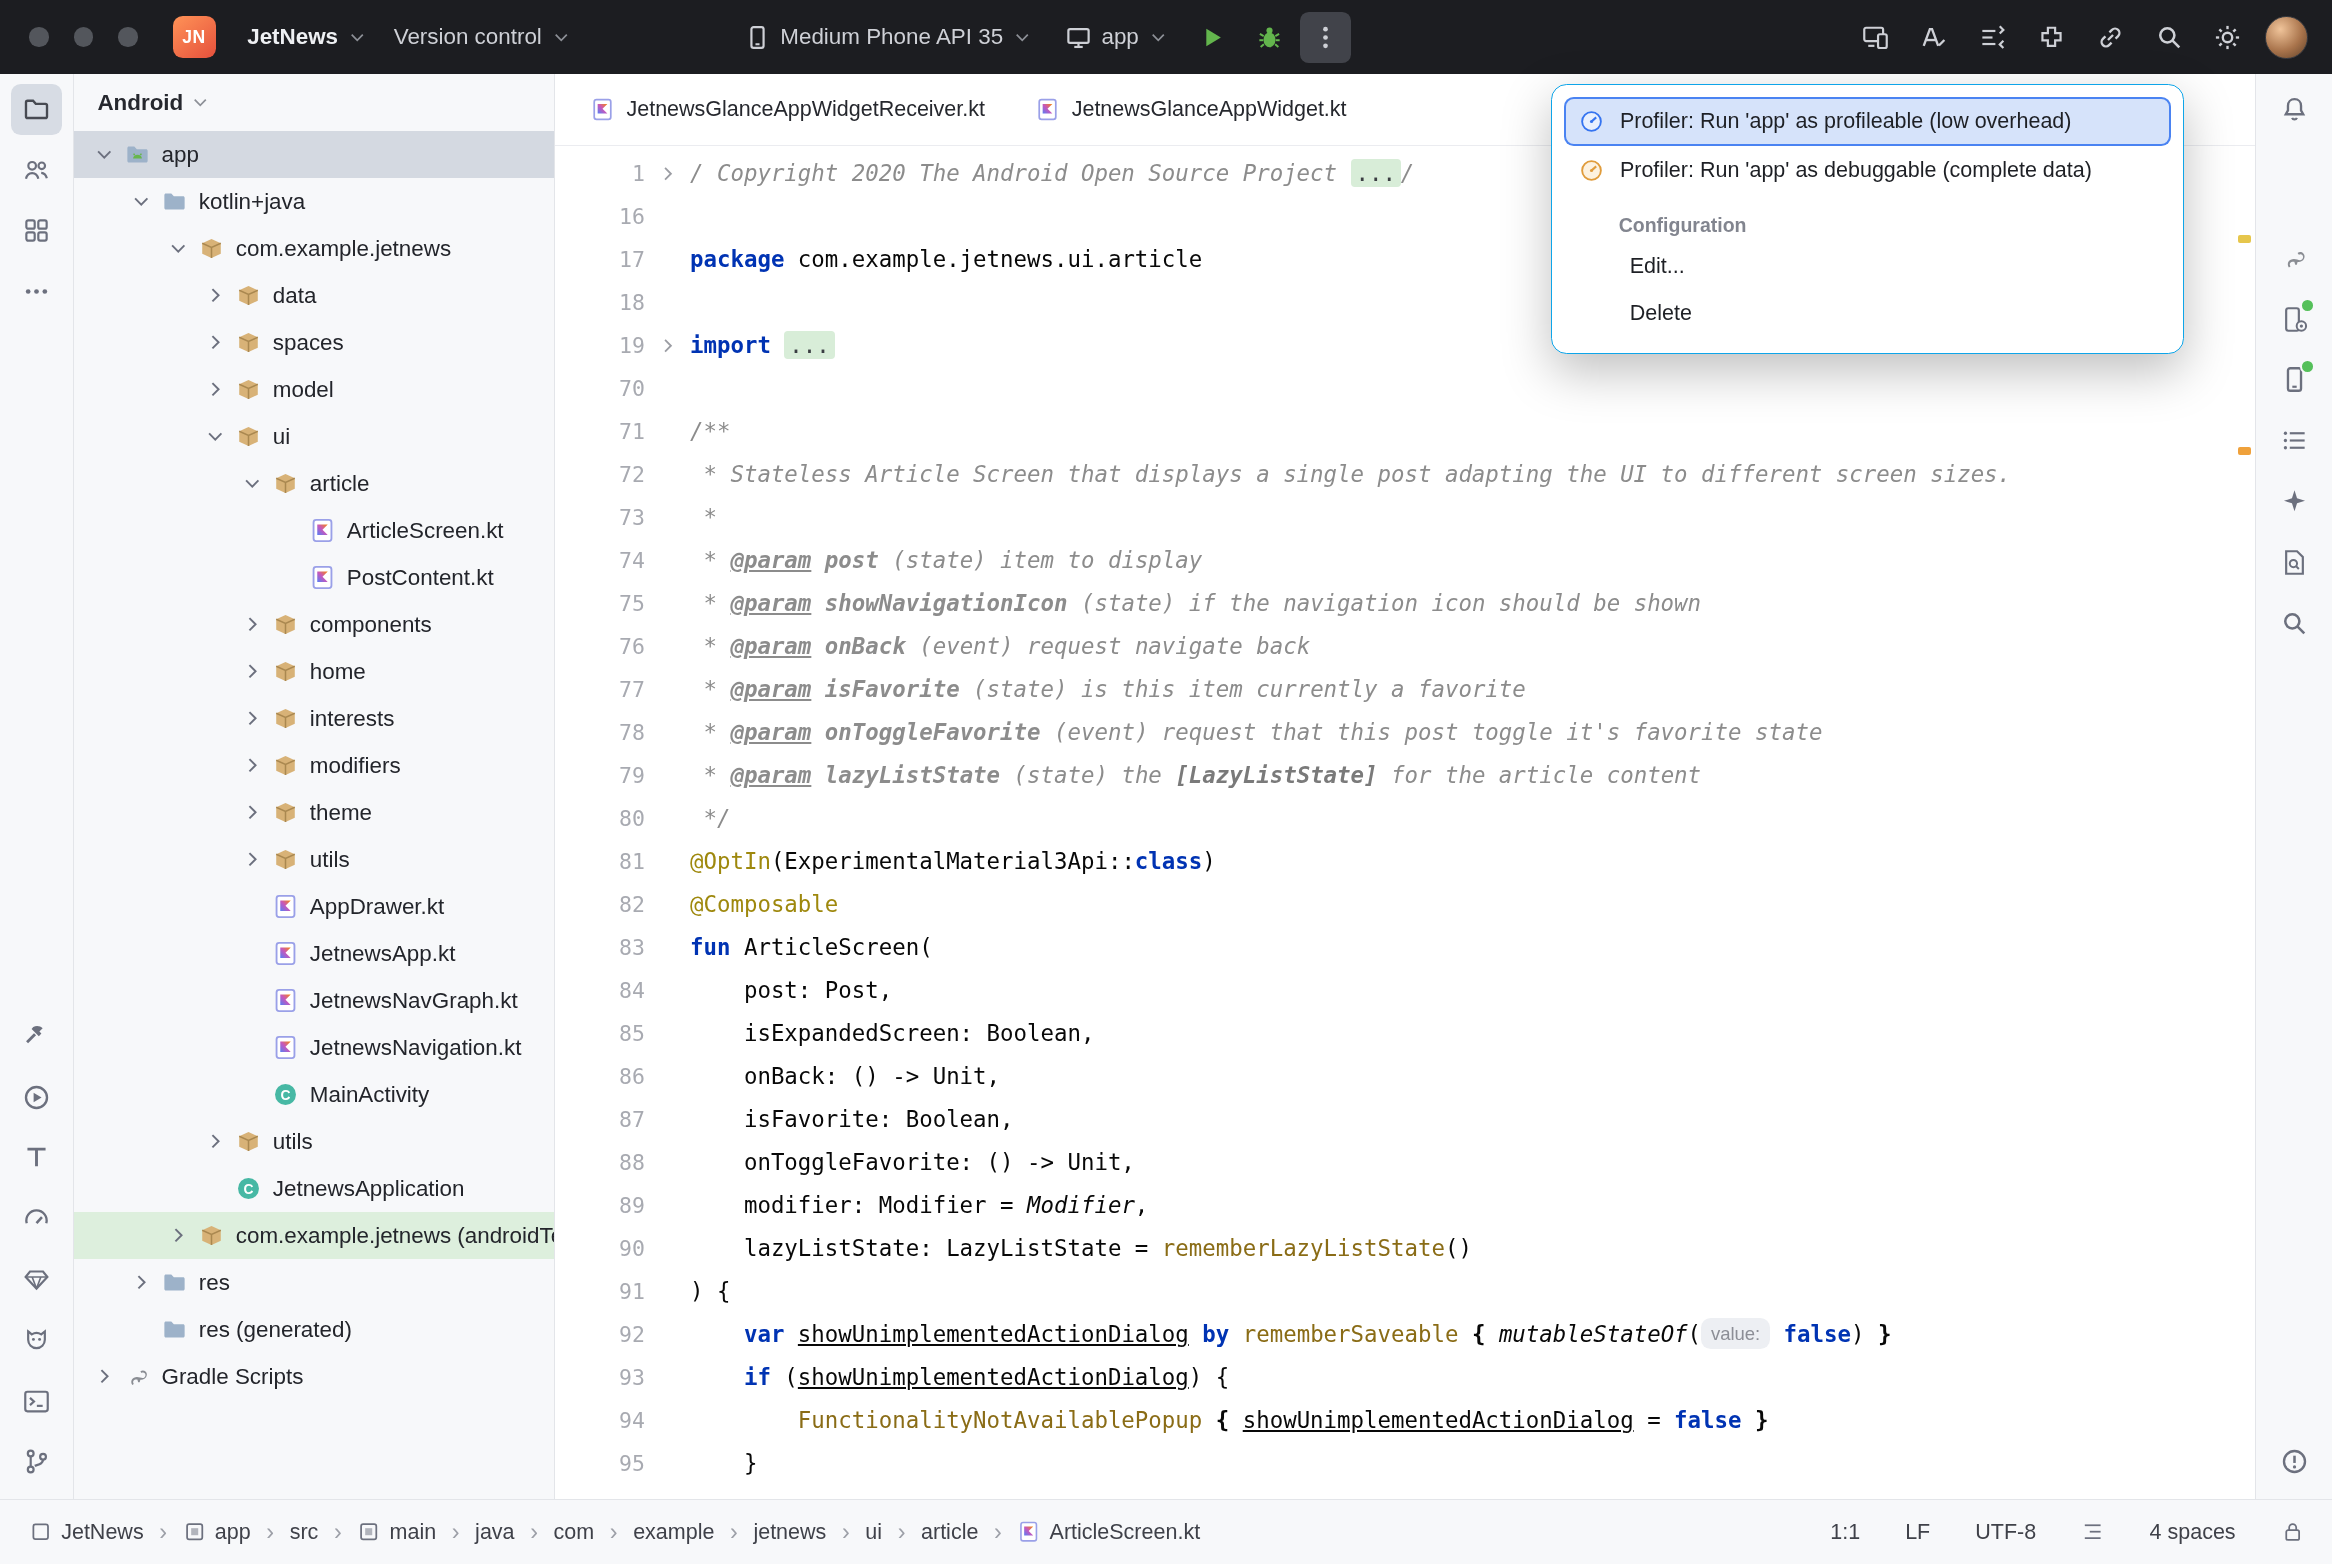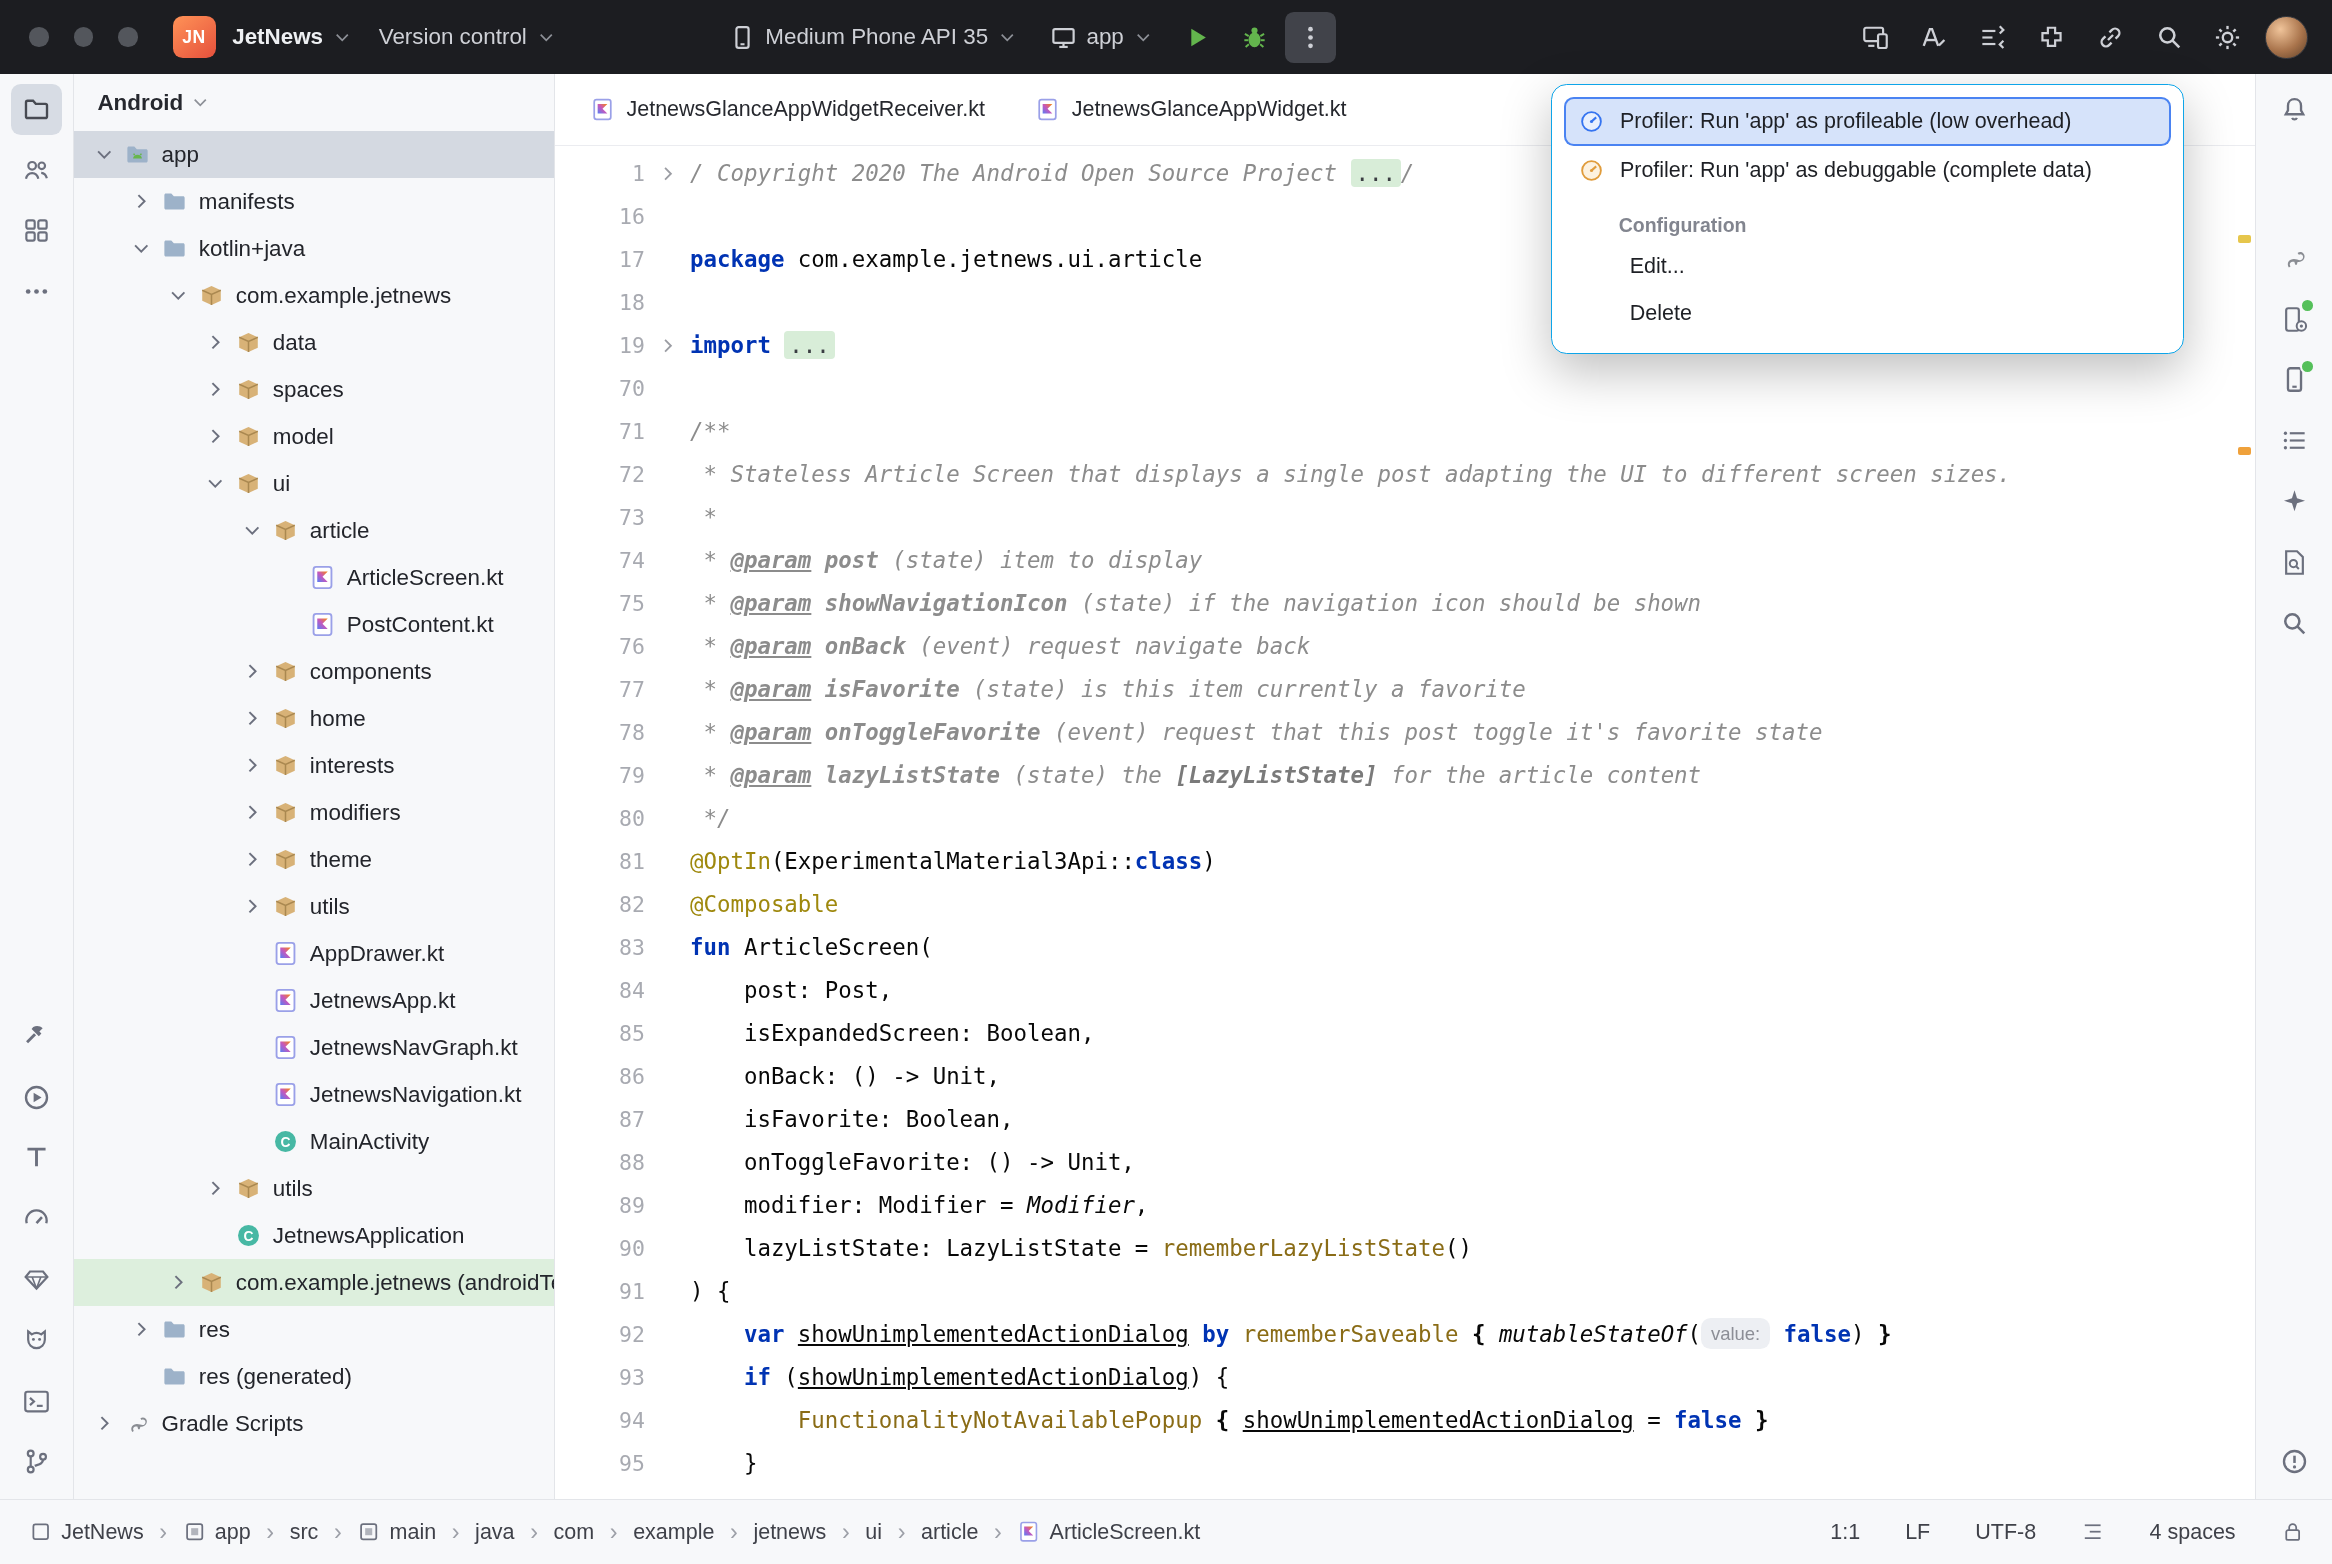--- a/index.html
+++ b/index.html
@@ -5,21 +5,21 @@
 *{margin:0;padding:0;box-sizing:border-box;}
 html,body{width:2333px;height:1564px;}
 body{font-family:"Liberation Sans",sans-serif;background:#fff;color:#27282e;display:flex;flex-direction:column;overflow:hidden;position:relative;}
 .icon{display:inline-flex;align-items:center;justify-content:center;line-height:0;}
 .icon svg{width:27px;height:27px;display:block;}
 
 
 .titlebar{flex:0 0 74px;background:#1c1d21;display:flex;align-items:center;padding:0 25px 0 29px;color:#ced0d6;font-size:22.4px;}
 .traffic{display:flex;gap:25px;margin-right:35px;}
 .tl{width:19.5px;height:19.5px;border-radius:50%;background:#53565c;display:block;}
-.app-logo{width:43px;height:42px;border-radius:9.8px;background:linear-gradient(140deg,#ff9357,#e5503c);color:#fff;font-weight:bold;font-size:17.6px;display:flex;align-items:center;justify-content:center;letter-spacing:0.5px;margin-right:3px;}
+.app-logo{width:43px;height:42px;border-radius:9.8px;background:linear-gradient(140deg,#ff9357,#e5503c);color:#fff;font-weight:bold;font-size:17.6px;display:flex;align-items:center;justify-content:center;letter-spacing:0.5px;margin-right:18px;}
 .tb-item{display:flex;align-items:center;gap:9.8px;height:51px;padding:0 13.7px;border-radius:8.8px;white-space:nowrap;}
 .caret svg{width:18.5px;height:18.5px;color:#8d9097;}
 .project-name{font-weight:bold;color:#eef0f3;}
 .tb-center{display:flex;align-items:center;margin-left:146px;gap:5.9px;}
 .tb-btn{width:51px;height:51px;border:none;background:transparent;border-radius:8.8px;display:flex;align-items:center;justify-content:center;color:#ced0d6;}
 .tb-btn svg{width:29px;height:29px;}
 .tb-btn.active{background:#41434a;}
 .tb-right{margin-left:auto;display:flex;align-items:center;gap:7.8px;}
 .tb-icon-btn{width:51px;height:51px;border-radius:8.8px;display:flex;align-items:center;justify-content:center;color:#ced0d6;}
 .tb-icon-btn svg{width:29px;height:29px;}
@@ -370,33 +370,20 @@
               <path d="M5.4 10.4a2.6 2.3 0 0 1 5.2 0z" fill="#67b64c"></path>
               <line x1="6.3" y1="8.4" x2="5.7" y2="7.5" stroke="#67b64c" stroke-width=".9"></line>
               <line x1="9.7" y1="8.4" x2="10.3" y2="7.5" stroke="#67b64c" stroke-width=".9"></line>
             </svg>
           </span>
           <span class="tree-label">app</span>
         </div>
         <div class="tree-row" style="padding-left: 51px;">
           <span class="chevron">
             <svg viewBox="0 0 16 16">
-              <path d="M5.8 3.2 10.6 8l-4.8 4.8" fill="none" stroke="currentColor" stroke-width="1.5"></path>
-            </svg>
-          </span>
-          <span class="icon tree-icon">
-            <svg viewBox="0 0 16 16">
-              <path d="M2 4.1c0-.5.4-.9.9-.9h3.2l1.5 1.7h5.5c.5 0 .9.4.9.9v6.1c0 .5-.4.9-.9.9H2.9c-.5 0-.9-.4-.9-.9z" fill="#9db2c9"></path>
-            </svg>
-          </span>
-          <span class="tree-label">manifests</span>
-        </div>
-        <div class="tree-row" style="padding-left: 51px;">
-          <span class="chevron">
-            <svg viewBox="0 0 16 16">
               <path d="M3.2 5.8 8 10.6l4.8-4.8" fill="none" stroke="currentColor" stroke-width="1.5"></path>
             </svg>
           </span>
           <span class="icon tree-icon">
             <svg viewBox="0 0 16 16">
               <path d="M2 4.1c0-.5.4-.9.9-.9h3.2l1.5 1.7h5.5c.5 0 .9.4.9.9v6.1c0 .5-.4.9-.9.9H2.9c-.5 0-.9-.4-.9-.9z" fill="#9db2c9"></path>
             </svg>
           </span>
           <span class="tree-label">kotlin+java</span>
         </div>

